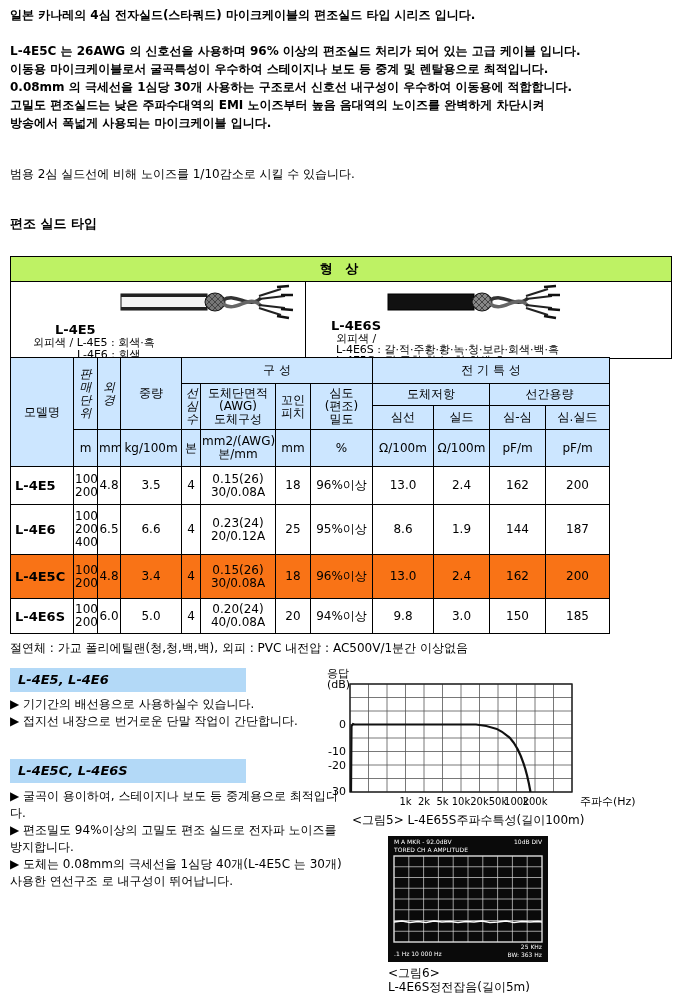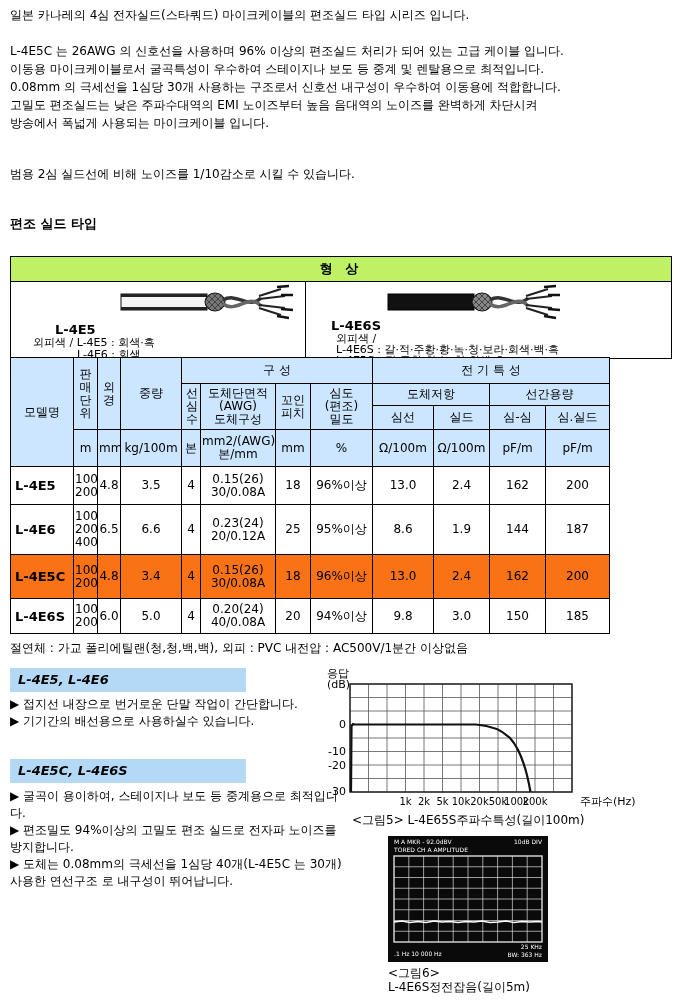--- a/index.html
+++ b/index.html
@@ -4,21 +4,21 @@
 <style>
   html,body{margin:0;padding:0;background:#fff;}
   body{
     font-family:"DejaVu Sans","Liberation Sans",sans-serif;
     font-size:12px;color:#000;
     width:683px;height:1003px;position:relative;overflow:hidden;
   }
   .pre{white-space:pre-line;}
   .abs{position:absolute;}
   
-  #intro{top:6px;left:10px;width:666px;line-height:18px;}
+  #intro{top:6px;left:10px;width:666px;line-height:18px;font-weight:bold;}
   #intro .gap{height:18px;}
   
   .h-bold{font-weight:bold;font-size:13px;}
   #mic-head{top:165px;left:10px;line-height:18px;width:666px;}
   #braid-head{top:215px;left:10px;}
   
   #shape-table{top:256px;left:10px;width:660px;border:1px solid #000;}
   #shape-table .sh-head{
     height:24px;background:#bef264;border-bottom:1px solid #000;
     text-align:center;line-height:24px;font-weight:bold;font-size:13px;letter-spacing:4px;
@@ -30,21 +30,21 @@
   .cable-name{font-weight:bold;font-size:13px;position:absolute;}
   .cable-colors{position:absolute;font-size:11px;line-height:12px;white-space:nowrap;}
   
   #spec-table{top:357px;left:10px;border-collapse:collapse;table-layout:fixed;width:599px;}
   #spec-table td,#spec-table th{
     border:1px solid #000;padding:0 1px;text-align:center;vertical-align:middle;
     font-weight:normal;font-size:12px;line-height:13px;overflow:hidden;
   }
   #spec-table .hd{background:#cce6ff;}
   #spec-table .model{font-weight:bold;font-size:13px;text-align:left;padding-left:4px;}
-  #spec-table .vert{word-break:break-all;line-height:13px;padding:0 4px;}
+  #spec-table .vert{word-break:break-all;line-height:13px;padding:0 4px;font-style:italic;}
   #spec-table tr.gray td{background:#f97316;}
   tr.r-g{height:26px;} tr.r-2{height:22px;margin-left:32px;} tr.r-3{height:24px;} tr.r-u{height:37px;}
   tr.d-1{height:38px;} tr.d-2{height:50px;} tr.d-3{height:44px;} tr.d-4{height:35px;}
   
   #footnote{top:640px;left:10px;width:666px;}
   
   .sec-bar{
     position:absolute;left:10px;width:228px;height:24px;background:#b3d9f7;
     font-weight:bold;font-size:13px;line-height:24px;padding-left:8px;font-style:italic;
   }
@@ -241,22 +241,22 @@
     <td>150</td>
     <td>185</td>
   </tr>
 </tbody>
   </table>
 
 <div class="abs" id="footnote">절연체 : 가교 폴리에틸랜(청,청,백,백), 외피 : PVC 내전압 : AC500V/1분간 이상없음</div>
 
 <div class="abs sec-bar" style="top:668px;">L-4E5, L-4E6</div>
 <div class="bullets" style="top:696px;">
+  <div>▶ 기기간의 배선용으로 사용하실수 있습니다.</div>
   <div>▶ 접지선 내장으로 번거로운 단말 작업이 간단합니다.</div>
-  <div>▶ 기기간의 배선용으로 사용하실수 있습니다.</div>
 </div>
 
 <div class="abs sec-bar" style="top:752px;margin-top:7px;">L-4E5C, L-4E6S</div>
 <div class="bullets" style="top:788px;">
   <div>▶ 굴곡이 용이하여, 스테이지나 보도 등 중계용으로 최적입니다.</div>
   <div>▶ 편조밀도 94%이상의 고밀도 편조 실드로 전자파 노이즈를 방지합니다.</div>
   <div>▶ 도체는 0.08mm의 극세선을 1심당 40개(L-4E5C 는 30개) 사용한 연선구조 로 내구성이 뛰어납니다.</div>
 </div>
 
 <div class="abs" id="fig5">

